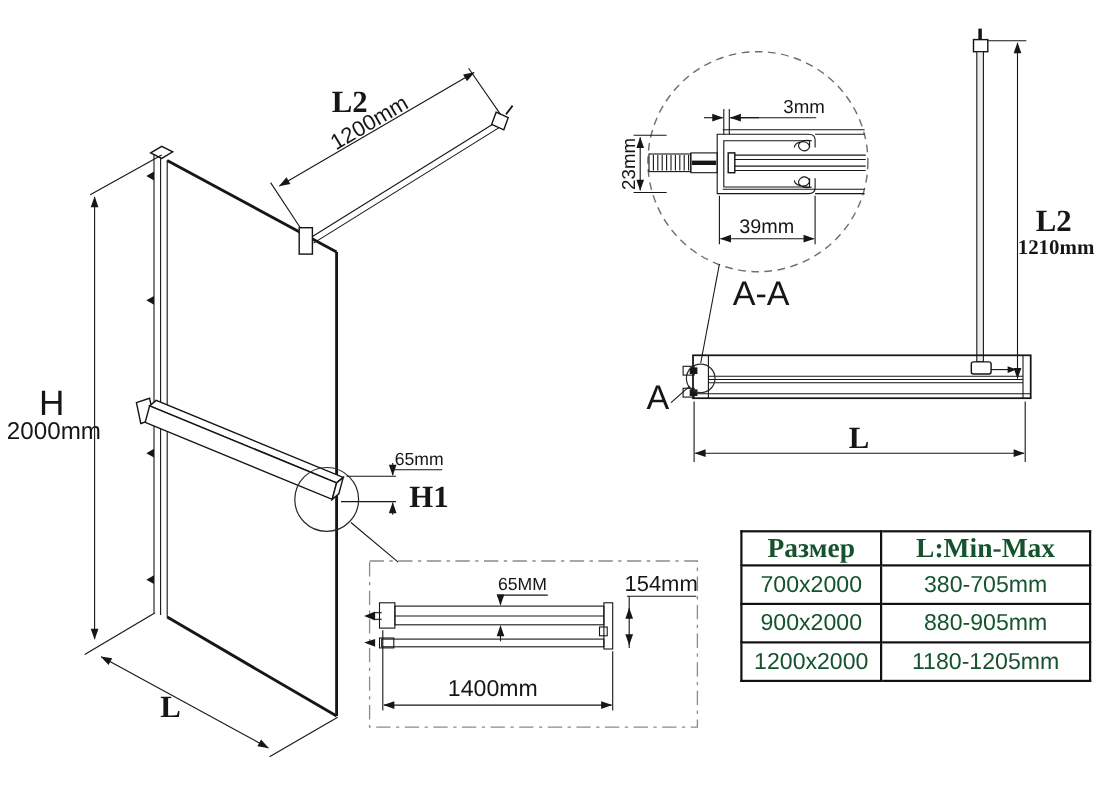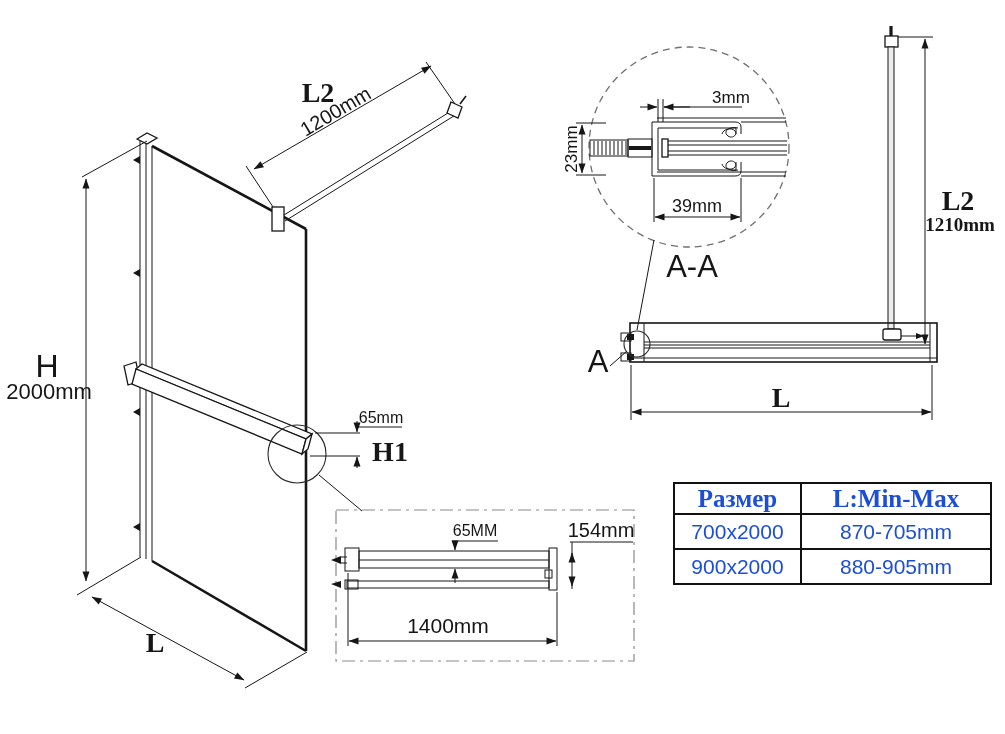--- a/index.html
+++ b/index.html
@@ -27,21 +27,21 @@
   .t-dim21{font:21px "Liberation Sans",sans-serif;}
   .t-dim22{font:22px "Liberation Sans",sans-serif;}
   .t-big{font:31px "Liberation Sans",sans-serif;}
   .t-H{font:32px "Liberation Sans",sans-serif;}
   .t-boldserif{font:bold 28px "Liberation Serif",serif;}
   .t-boldserif19{font:bold 19px "Liberation Serif",serif;}
 
   
   .size-table{position:absolute;left:673px;top:482px;border-collapse:collapse;table-layout:fixed;}
   .size-table th,.size-table td{border:2px solid #111;text-align:center;vertical-align:middle;
-    padding:0;background:#fff;color:#1d4ed8;}
+    padding:0;background:#fff;color:#14532d;}
   .size-table th{font:bold 25px "Liberation Serif",serif;height:29px;}
   .size-table td{font:21px "Liberation Sans",sans-serif;height:33px;text-align:center;}
 </style>
 </head>
 <body>
 
 <div id="stage">
 
 <svg id="drawing" width="1005" height="734" viewBox="0 0 1005 734">
   <defs>
@@ -272,22 +272,26 @@
       </colgroup>
   <thead>
     <tr>
       <th>Размер</th>
       <th>L:Min-Max</th>
     </tr>
   </thead>
   <tbody>
     <tr>
       <td>700x2000</td>
-      <td>870-705mm</td>
+      <td>380-705mm</td>
     </tr>
     <tr>
       <td>900x2000</td>
       <td>880-905mm</td>
     </tr>
+    <tr>
+      <td>1200x2000</td>
+      <td>1180-1205mm</td>
+    </tr>
   </tbody>
 </table>
 
 </div>
 
 </body></html>

